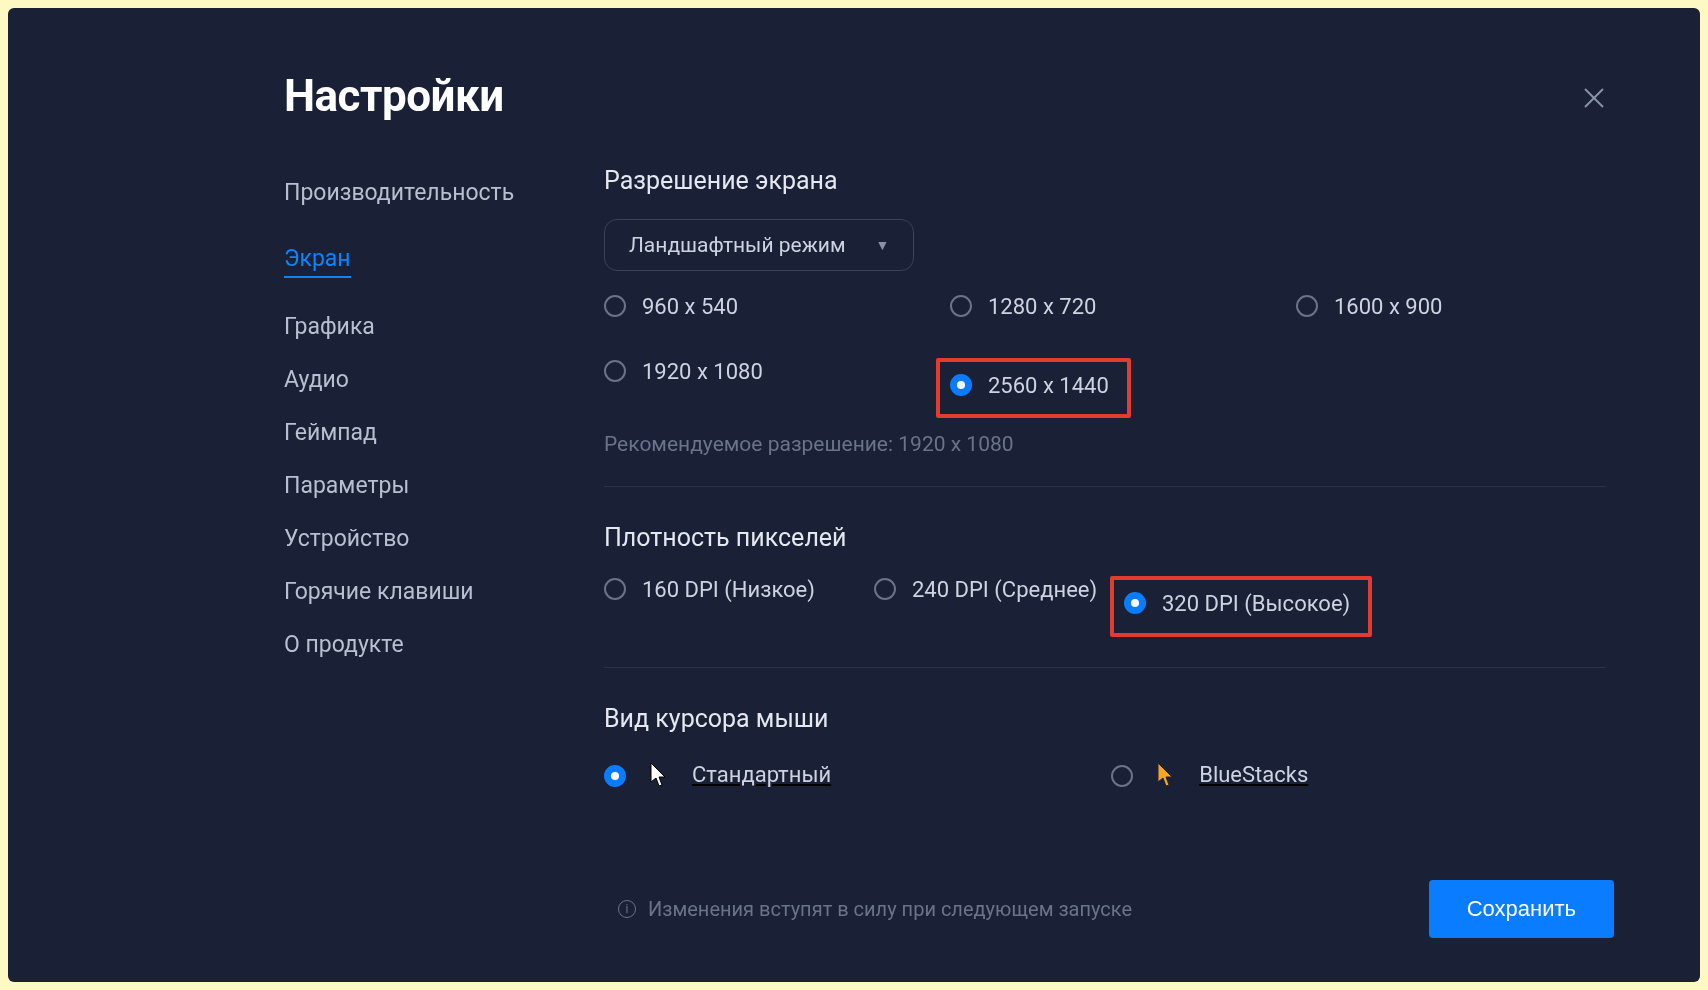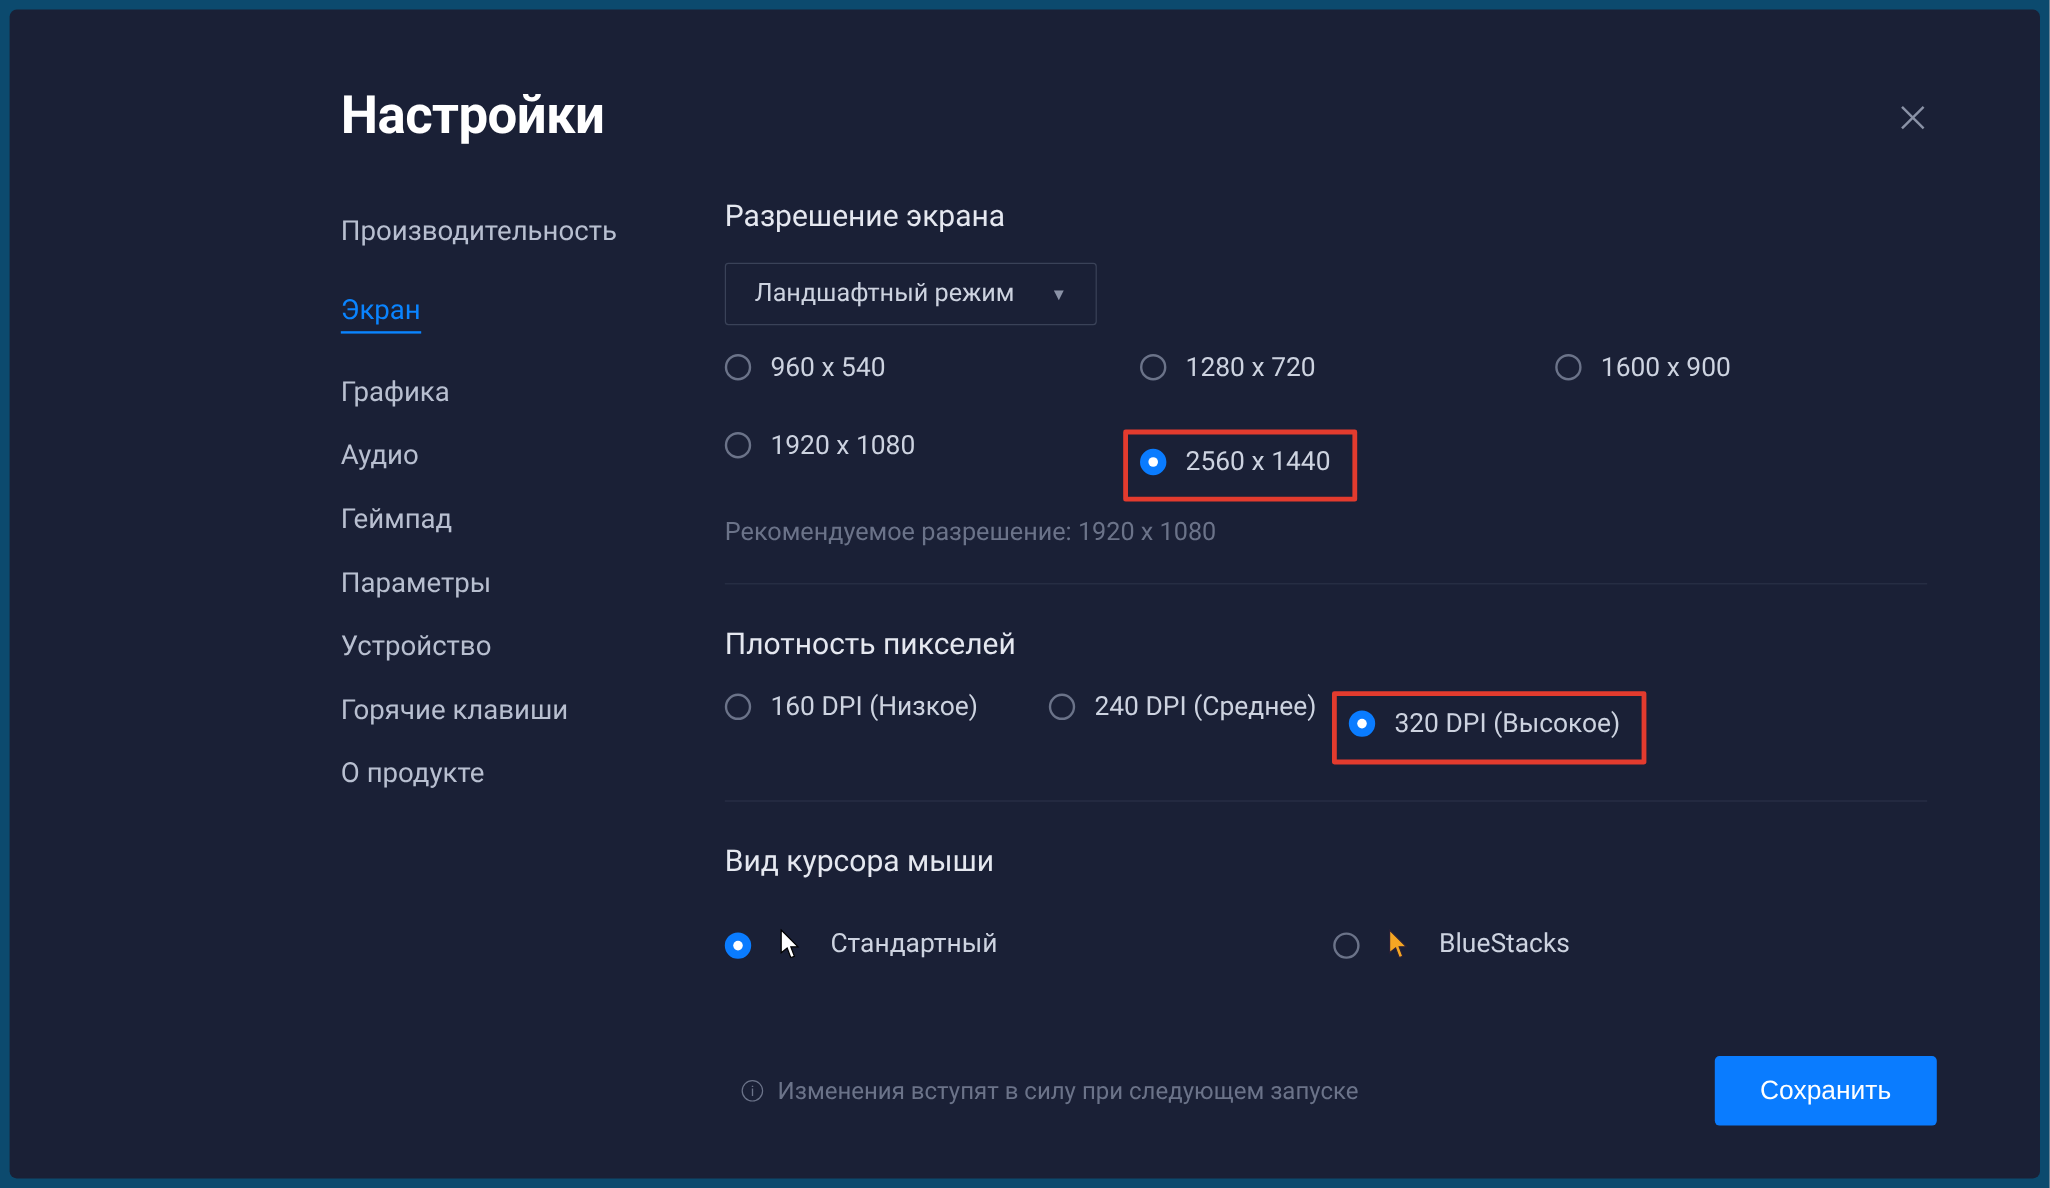--- a/index.html
+++ b/index.html
@@ -1,20 +1,20 @@
 <!DOCTYPE html>
 <html><head>
 <meta charset="utf-8">
 <style>
   * { box-sizing: border-box; margin: 0; padding: 0; }
   html, body { width: 1708px; height: 990px; background: #fff; font-family: -apple-system, BlinkMacSystemFont, "Segoe UI", Roboto, Arial, sans-serif; }
   .outer-frame {
     width: 1708px; height: 990px;
     display: flex; align-items: center; justify-content: center;
-    background: #0c4a6e;
+    background: #fef9c3;
   }
   .window {
     width: 1692px; height: 974px;
     background: #1a2036;
     border-radius: 6px;
     position: relative;
     display: flex; flex-direction: column;
   }
   .header {
     padding: 62px 86px 0 276px;
@@ -45,21 +45,21 @@
     margin-bottom: 22px; margin-top: 13px;
   }
   .main {
     flex: 1; padding-right: 120px;
   }
   .section-title {
     color: #e5e8f0; font-size: 25px; font-weight: 400; margin-bottom: 24px;
   }
   .dropdown {
     display: inline-flex; align-items: center; gap: 30px;
-    border: 1px solid #3a4258; padding: 13px 24px; border-radius: 3px;
+    border: 1px solid #3a4258; padding: 13px 24px; border-radius: 13px;
     cursor: pointer; margin-bottom: 22px;
   }
   .dropdown-label { color: #cdd3e0; font-size: 21px; }
   .dropdown-caret { color: #8a92a6; font-size: 14px; }
   .radio-grid {
     display: grid; grid-template-columns: 310px 310px 310px; row-gap: 20px; column-gap: 0;
     margin-bottom: 14px;
     gap: 36px;
   }
   .radio-option {
@@ -86,21 +86,21 @@
   .hint {
     color: #6b7389; font-size: 21px; margin-bottom: 30px;
   }
   .divider { height: 1px; background: #2a3148; margin-bottom: 36px; }
   .dpi-grid {
     display: grid; grid-template-columns: 270px 250px 260px; gap: 0;
     margin-bottom: 30px; align-items: flex-start;
   }
   .cursor-section { margin-top: 10px; }
   .cursor-options {
-    display: flex; gap: 280px; margin-top: 40px;
+    display: flex; gap: 280px; margin-top: 28px; text-decoration: underline;
   }
   .cursor-option {
     display: flex; align-items: center; gap: 20px; cursor: pointer;
   }
   .cursor-icon-wrap { width: 26px; display: flex; justify-content: center; }
   .footer {
     display: flex; justify-content: space-between; align-items: center;
     padding: 0 86px 44px 610px;
     margin-top: auto;
   }

